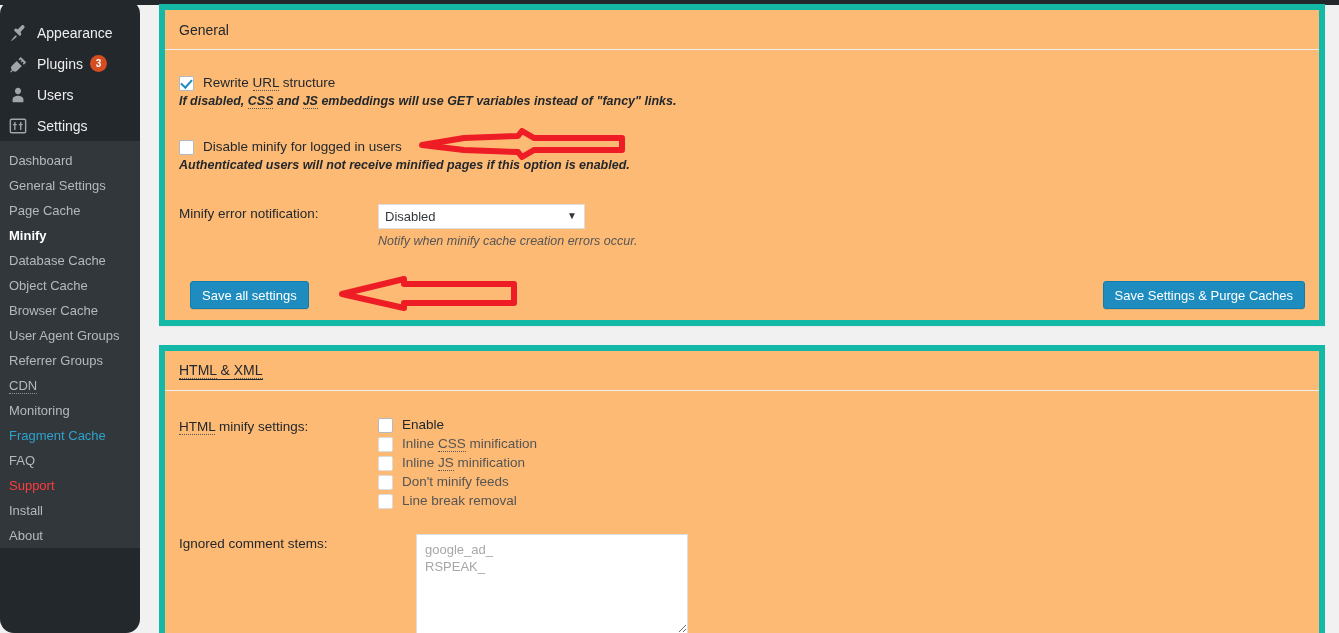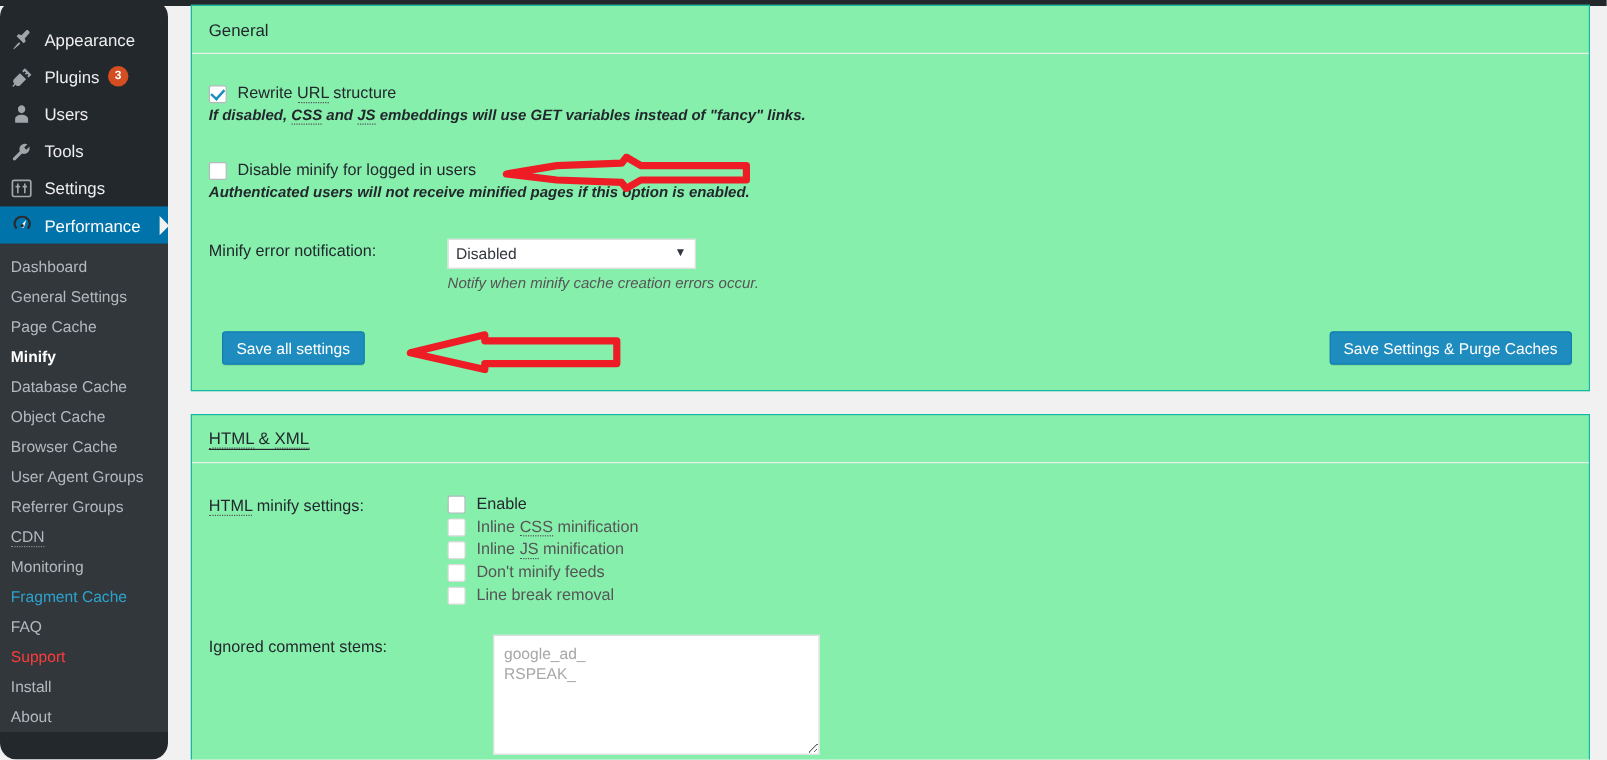--- a/index.html
+++ b/index.html
@@ -89,22 +89,22 @@
     border-bottom: 1px dotted #8a8f94;
   }
 
   
   .content {
     position: absolute; left: 159px; top: 0;
     width: 1166px;
     height: 633px;
   }
   .panel {
-    background: #86efac;
-    border: 1px solid #14b8a6;
+    background: #fdba74;
+    border: 6px solid #14b8a6;
     box-shadow: 0 1px 1px rgba(0,0,0,.04);
   }
   .panel-head {
     height: 40px;
     border-bottom: 1px solid #eee;
     display: flex; align-items: center;
     padding: 0 14px;
     font-size: 14px;
     color: #23282d;
   }
@@ -252,49 +252,31 @@
 
       <div class="menu-item">
         <span class="ico">
           <svg width="18" height="18" viewBox="0 0 20 20" fill="currentColor">
             <path d="M10 9.2c1.9 0 3.4-1.6 3.4-3.6S11.9 2 10 2 6.6 3.6 6.6 5.6 8.1 9.2 10 9.2zM10 10.8c-2.6 0-6 1.3-6 3.9V18h12v-3.3c0-2.6-3.4-3.9-6-3.9z"></path>
           </svg>
         </span>
         <span class="menu-label">Users</span>
       </div>
 
-      <div class="menu-item">
-        <span class="ico">
-          <svg width="18" height="18" viewBox="0 0 20 20" fill="currentColor">
-            <path d="M17.4 5.6l-3 3-2-2 3-3c-1.9-.9-4.3-.6-5.9 1-1.5 1.5-1.9 3.7-1.2 5.5l-6 6c-.6.6-.6 1.5 0 2.1.6.6 1.5.6 2.1 0l6-6c1.8.7 4 .3 5.5-1.2 1.6-1.6 1.9-4 1-5.9z"></path>
-          </svg>
-        </span>
-        <span class="menu-label">Tools</span>
-      </div>
 
       <div class="menu-item">
         <span class="ico">
           <svg width="18" height="18" viewBox="0 0 20 20" fill="currentColor">
             <rect x="1.5" y="2.5" width="17" height="15" rx="1.5" fill="none" stroke="currentColor" stroke-width="1.6"></rect>
             <path d="M6.5 5.5v9M4.4 8.4h4.2M13 14.5v-9M10.9 8.4h4.2" stroke="currentColor" stroke-width="1.5" fill="none"></path>
           </svg>
         </span>
         <span class="menu-label">Settings</span>
       </div>
 
-      <div class="menu-item current">
-        <span class="ico">
-          <svg width="19" height="19" viewBox="0 0 20 20">
-            <path d="M10 1.8c4.2 0 7.6 3.1 7.6 7 0 1.9-.8 3.6-2.1 4.9l-1.4-1.4c.9-.9 1.5-2.1 1.5-3.5 0-2.8-2.5-5.1-5.6-5.1S4.4 5.9 4.4 8.8c0 1.4.6 2.6 1.5 3.5l-1.4 1.4C3.2 12.4 2.4 10.7 2.4 8.8c0-3.9 3.4-7 7.6-7z" fill="#2b2b2b"></path>
-            <path d="M13.6 5.3l-4.2 4.4c-.6.6-.6 1.6 0 2.2.6.6 1.6.6 2.2 0l2-6.6z" fill="#ffffff"></path>
-            <circle cx="10" cy="10.6" r="1.4" fill="#2b2b2b"></circle>
-          </svg>
-        </span>
-        <span class="menu-label">Performance</span>
-      </div>
 
     </div>
 
     <div class="submenu">
       <a class="sub-item">Dashboard</a>
       <a class="sub-item">General Settings</a>
       <a class="sub-item">Page Cache</a>
       <a class="sub-item active">Minify</a>
       <a class="sub-item">Database Cache</a>
       <a class="sub-item">Object Cache</a>

